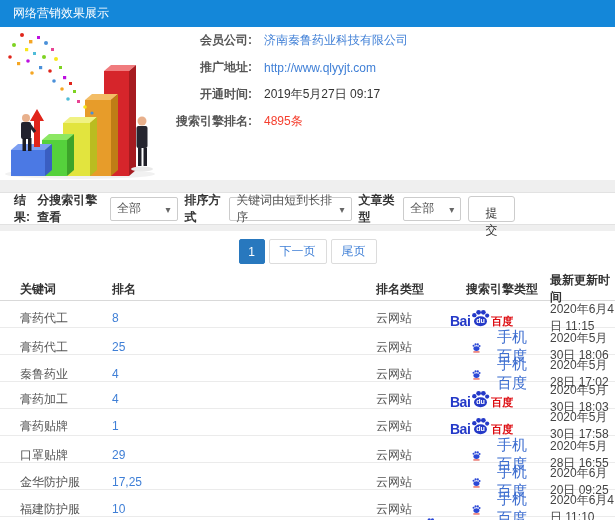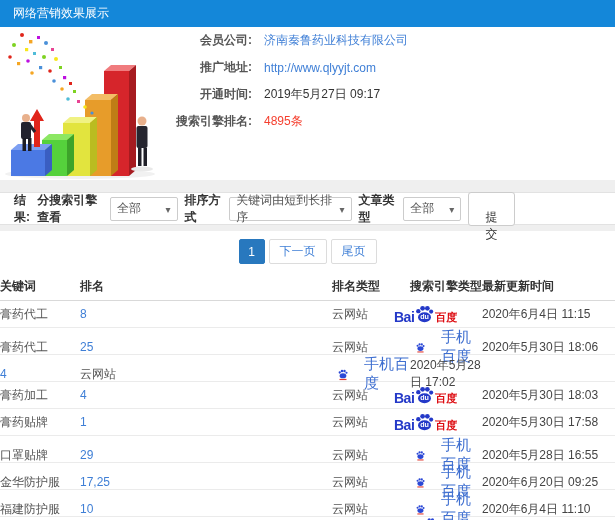--- a/index.html
+++ b/index.html
@@ -28,33 +28,33 @@
   .filterbar { height:33px; background:#fff; border-top:1px solid #e2e2e2;
     border-bottom:1px solid #e2e2e2; display:flex; align-items:center; }
   .result-label { font-weight:bold; padding-left:14px; }
   .filter-group { margin-left:auto; margin-right:100px; display:flex; align-items:center; gap:7px; }
   .f-label { font-weight:bold; color:#333; }
   .select { height:24px; border:1px solid #ccc; border-radius:2px; background:#fff;
     display:flex; align-items:center; justify-content:space-between; padding:0 6px;
     color:#555; cursor:pointer; }
   .sel-engine { width:82px; } .sel-sort { width:152px; } .sel-type { width:70px; }
   .arrow::after { content:"▾"; color:#666; font-size:10px; margin-left:6px; }
-  .submit-btn { height:26px; padding:16px 13px; background:#fff; border:1px solid #ccc;
+  .submit-btn { height:26px; padding:8px 13px; background:#fff; border:1px solid #ccc;
     border-radius:3px; color:#333; cursor:pointer; font-size:12px; }
 
   
   .pagination { height:41px; background:#fff; display:flex; align-items:center; justify-content:center; }
   .page-item { height:25px; display:flex; align-items:center; justify-content:center;
     border:1px solid #dcdcdc; background:#fff; color:#3f7fd6; padding:0 10px;
     margin:0 2px; border-radius:2px; cursor:pointer; }
   .page-item.active { background:#2878be; border-color:#2878be; color:#fff; width:26px; padding:0; }
 
   
   .trow { display:grid; grid-template-columns:80px 252px 78px 72px 1fr;
-    align-items:center; height:27px; padding-left:0; border-bottom:1px solid #ebebeb; }
+    align-items:center; height:27px; padding-left:20px; border-bottom:1px solid #ebebeb;gap:12px; }
   .thead { height:29px; font-weight:bold; color:#333; border-bottom:1px solid #d9d9d9; }
   .cell-kw { color:#555; }
   .cell-rank a { color:#3f7fd6; text-decoration:none; }
   .cell-type { color:#555; }
   .cell-time { color:#444; }
   .cell-engine { display:flex; align-items:center; overflow:visible; }
 
   .baidu-logo { display:flex; align-items:flex-end; margin-left:-16px; cursor:default; }
   .baidu-bai { color:#2439c8; font-weight:bold; font-size:14px; letter-spacing:-0.5px; }
   .baidu-cn { color:#dd0b10; font-weight:bold; font-size:11px; margin-left:1px; }
@@ -232,20 +232,21 @@
           <use href="#paw" fill="#2b48d6"></use>
             <rect x="3" y="20.3" width="14" height="2.4" fill="#e03a2f"></rect>
         </svg>
         <span class="mobile-label">手机百度</span>
       </span>
     </span>
     <span class="cell-time">2020年5月30日 18:06</span>
   </div>
 
   <div class="trow">
+    <span class="cell-kw">秦鲁药业</span>
     <span class="cell-rank"><a>4</a></span>
     <span class="cell-type">云网站</span>
     <span class="cell-engine">
       <span class="mobile-baidu">
         <svg width="13" height="15" viewBox="0 0 20 23">
           <use href="#paw" fill="#2b48d6"></use>
             <rect x="3" y="20.3" width="14" height="2.4" fill="#e03a2f"></rect>
         </svg>
         <span class="mobile-label">手机百度</span>
       </span>

